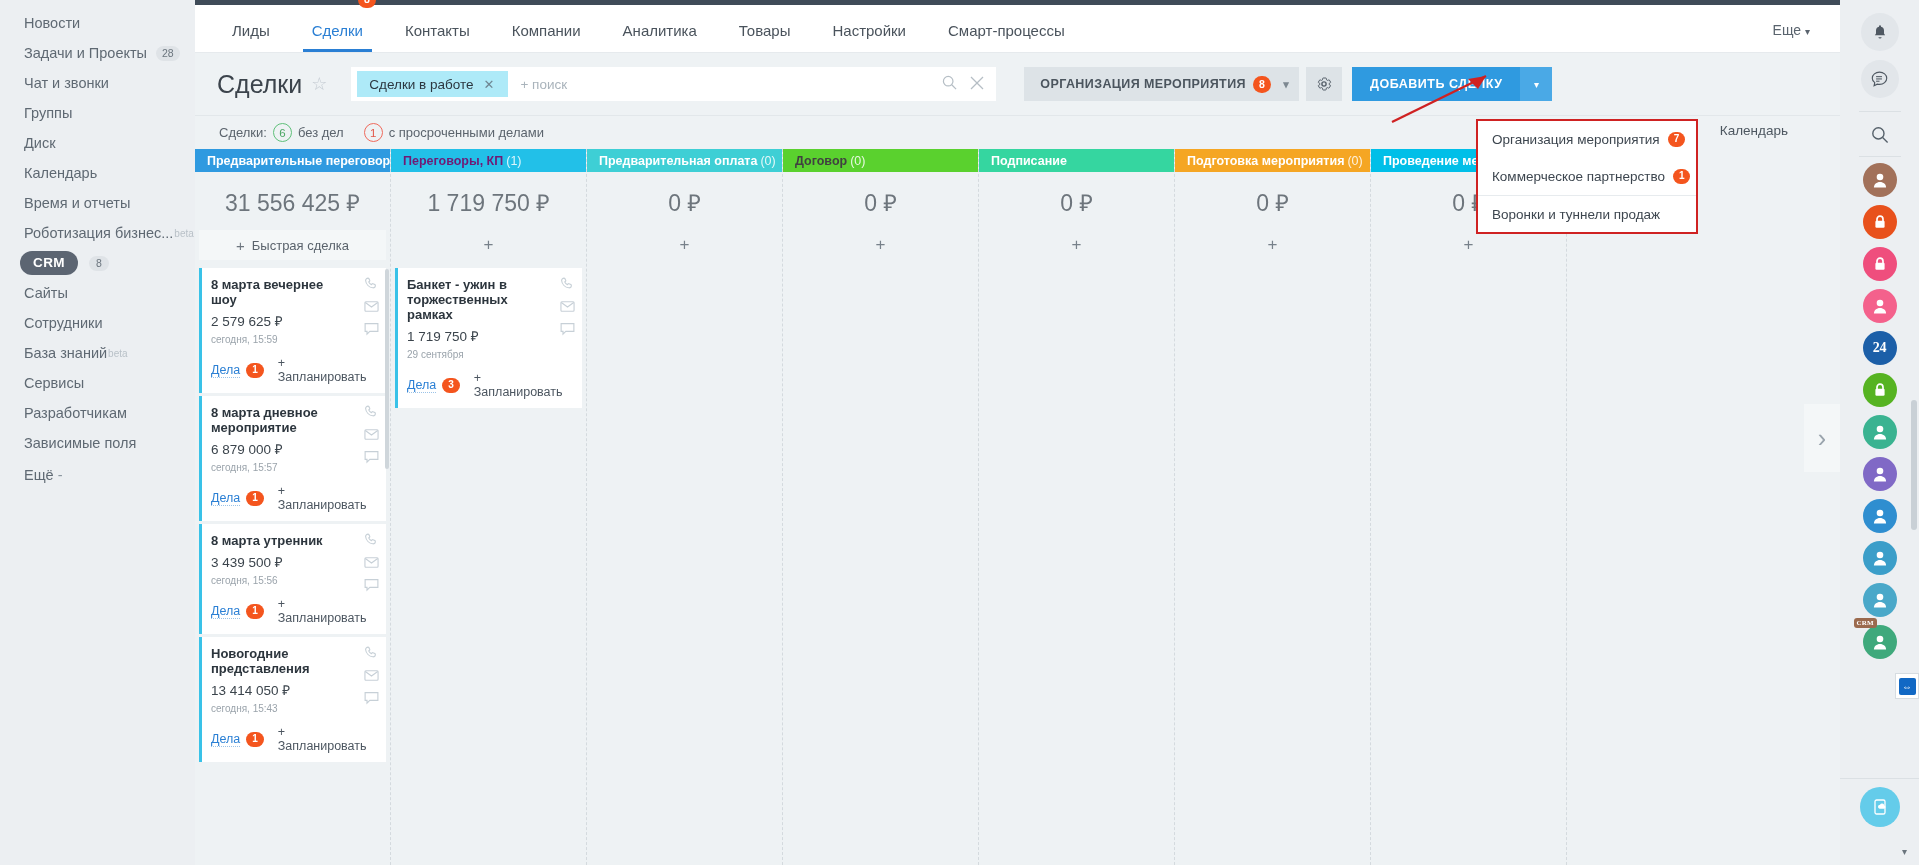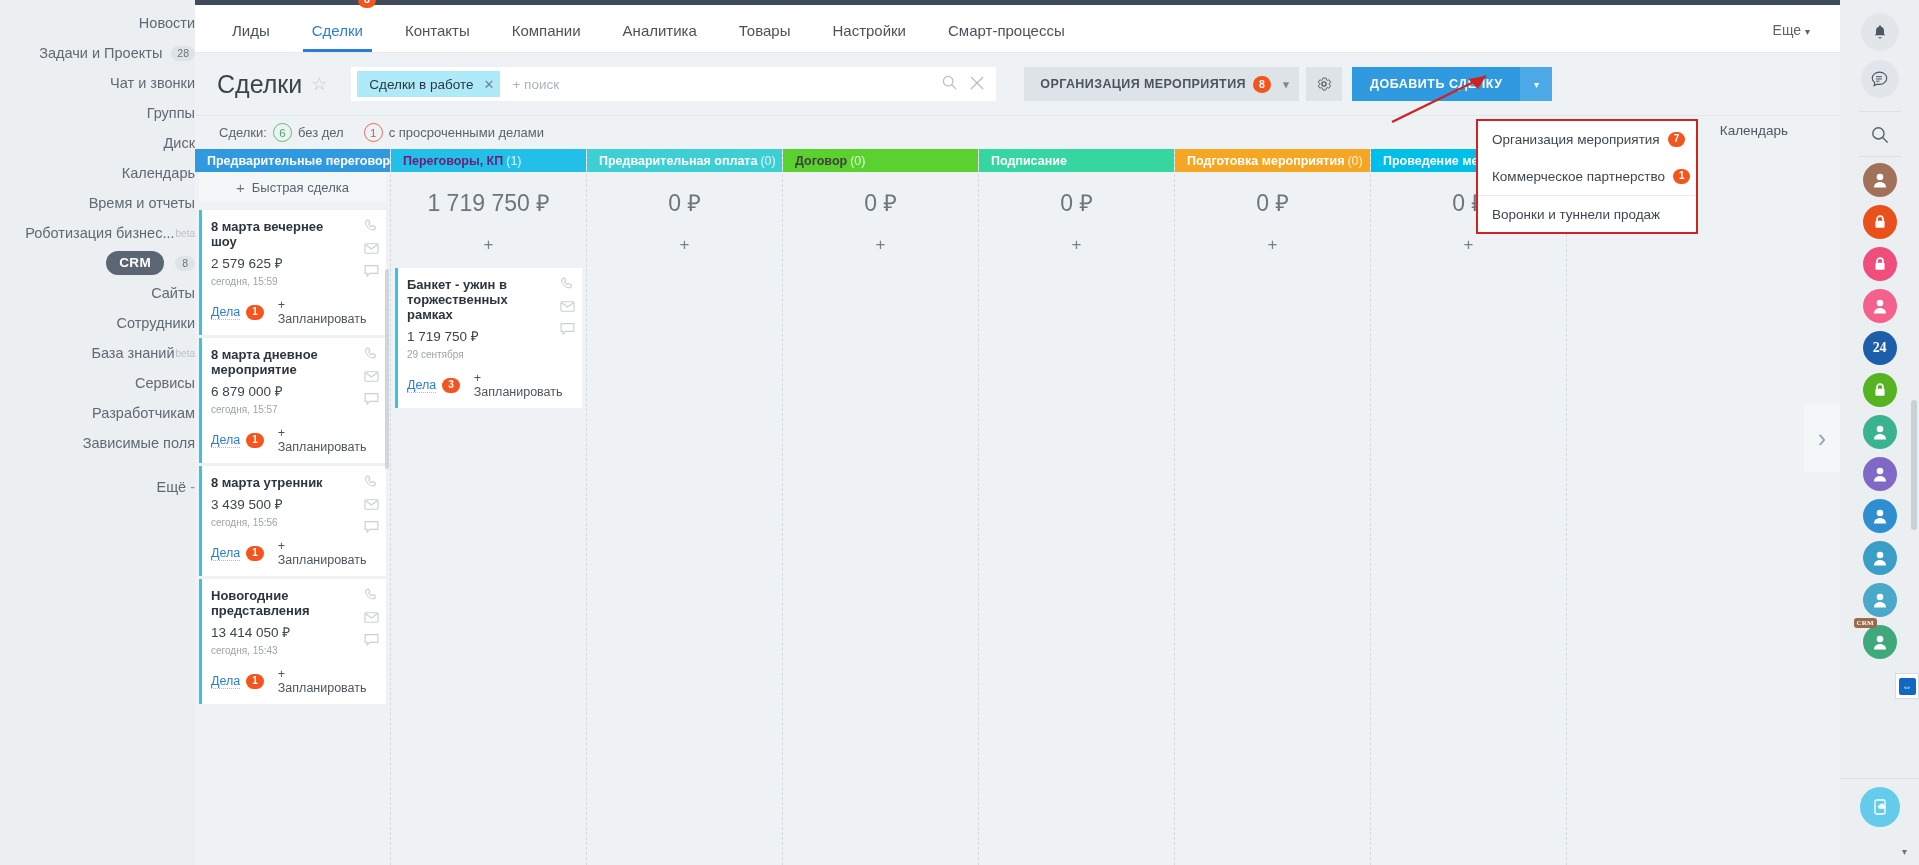--- a/index.html
+++ b/index.html
@@ -11,21 +11,21 @@
   body { display: flex; position: relative; }
 
   
   .sidebar {
     width: 195px; height: 865px; background: #eceff2;
     padding-top: 8px; flex: 0 0 195px; position: relative;
   }
   .sb-item {
     height: 30px; display: flex; align-items: center;
     padding-left: 24px; font-size: 14.5px; color: #5f6973;
-    cursor: pointer; position: relative; justify-content: flex-end;
+    cursor: pointer; position: relative;
   }
   .sb-item .lbl { white-space: nowrap; }
   .sb-badge {
     margin-left: 9px; background: #dfe3e7; color: #6b757e;
     font-size: 10.5px; border-radius: 9px; padding: 1px 6px 2px;
     line-height: 12px;
   }
   .sb-beta {
     font-size: 10px; color: #b9c1c8; margin-left: 1px;
     vertical-align: super;
@@ -33,21 +33,21 @@
   .sb-item.crm { padding-left: 20px; }
   .crm-pill {
     background: #5c6572; color: #fff; font-weight: bold;
     font-size: 13.5px; border-radius: 13px; padding: 4px 13px 5px;
     letter-spacing: .4px;
   }
   .crm-count {
     margin-left: 11px; background: #dfe3e7; color: #6b757e;
     font-size: 10.5px; border-radius: 9px; padding: 1px 7px 2px;
   }
-  .sb-more { margin-top: 14px; }
+  .sb-more { margin-top: 2px; }
   .sb-foot {
     padding-left: 24px; font-size: 10.5px; color: #8c97a1;
     letter-spacing: .55px; cursor: pointer;
   }
   .sb-foot.first { margin-top: 30px; margin-bottom: 14px; }
 
   
   .main {
     flex: 1 1 auto; height: 865px; background: #fff;
     position: relative; overflow: hidden;
@@ -91,21 +91,21 @@
     line-height: 1;
   }
   .searchbar {
     flex: 1 1 auto; margin-left: 24px; height: 34px; background: #fff;
     display: flex; align-items: center; padding: 0 6px 0 6px;
     max-width: 645px; position: relative;
   }
   .filter-chip {
     background: #aeeaf8; color: #2c3740; font-size: 13.5px;
     height: 26px; display: flex; align-items: center;
-    padding: 0 6px 0 12px; cursor: pointer; white-space: nowrap;
+    padding: 0 14px 0 12px; cursor: pointer; white-space: nowrap;
   }
   .chip-x { margin-left: 10px; color: #6f8692; font-size: 13px; cursor: pointer; }
   .search-ph { color: #a9b3bb; font-size: 13.5px; margin-left: 12px; }
   .search-icons {
     margin-left: auto; display: flex; align-items: center; gap: 13px;
     padding-right: 6px; color: #b5bec5;
   }
   .search-icons span { cursor: pointer; font-size: 15px; }
 
   .arrow-wrap { position: absolute; left: 1195px; top: 70px; pointer-events: none; }
@@ -474,20 +474,21 @@
         </div>
     </div>
   </div>
 
   <div class="board">
     <div id="columns" style="display:flex">
         <div class="col">
           <div class="col-head" style="background: rgb(47, 154, 224); color: rgb(47, 154, 224);">
             <span style="color:#fff">Предварительные переговоры</span>
           </div>
+          <div class="col-sum">31 556 425 ₽</div>
           <div class="quick">
             <span class="plus">+</span>
             <span>Быстрая сделка</span>
           </div>
           <div class="card">
             <div class="card-title">8 марта вечернее шоу</div>
             <div class="card-sum">2 579 625 ₽</div>
             <div class="card-date">сегодня, 15:59</div>
             <div class="card-icons">
               <span>

